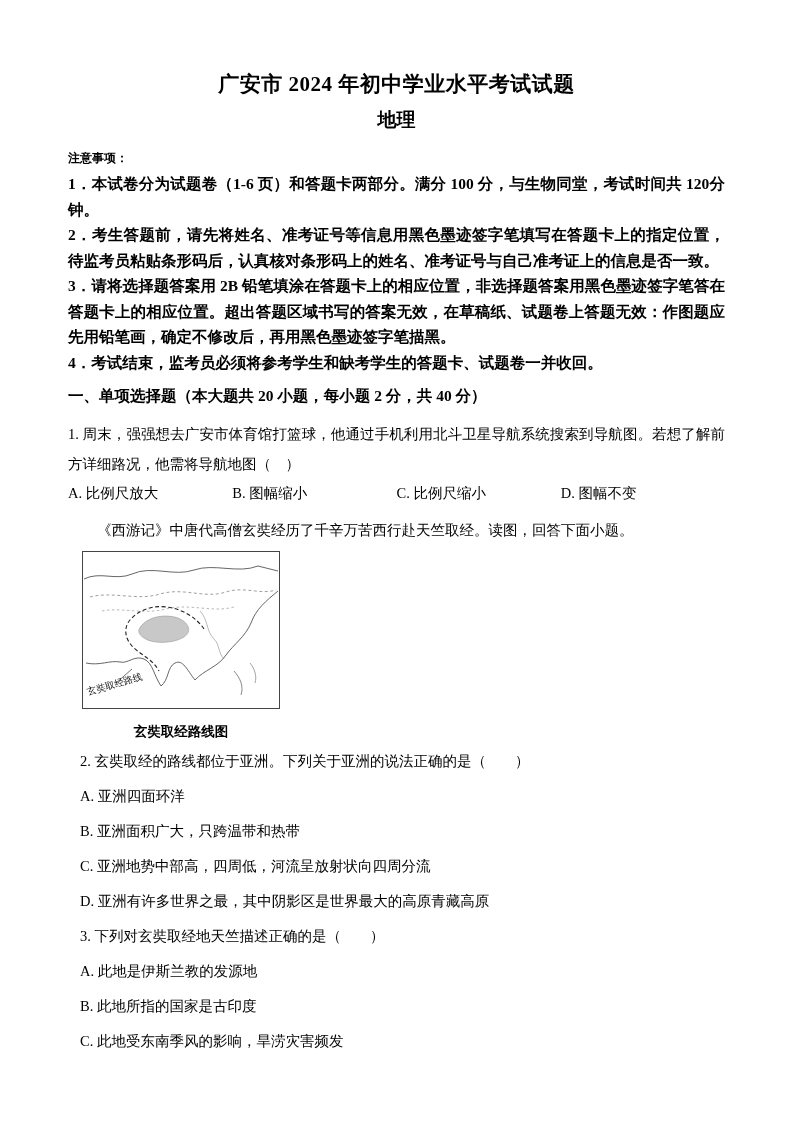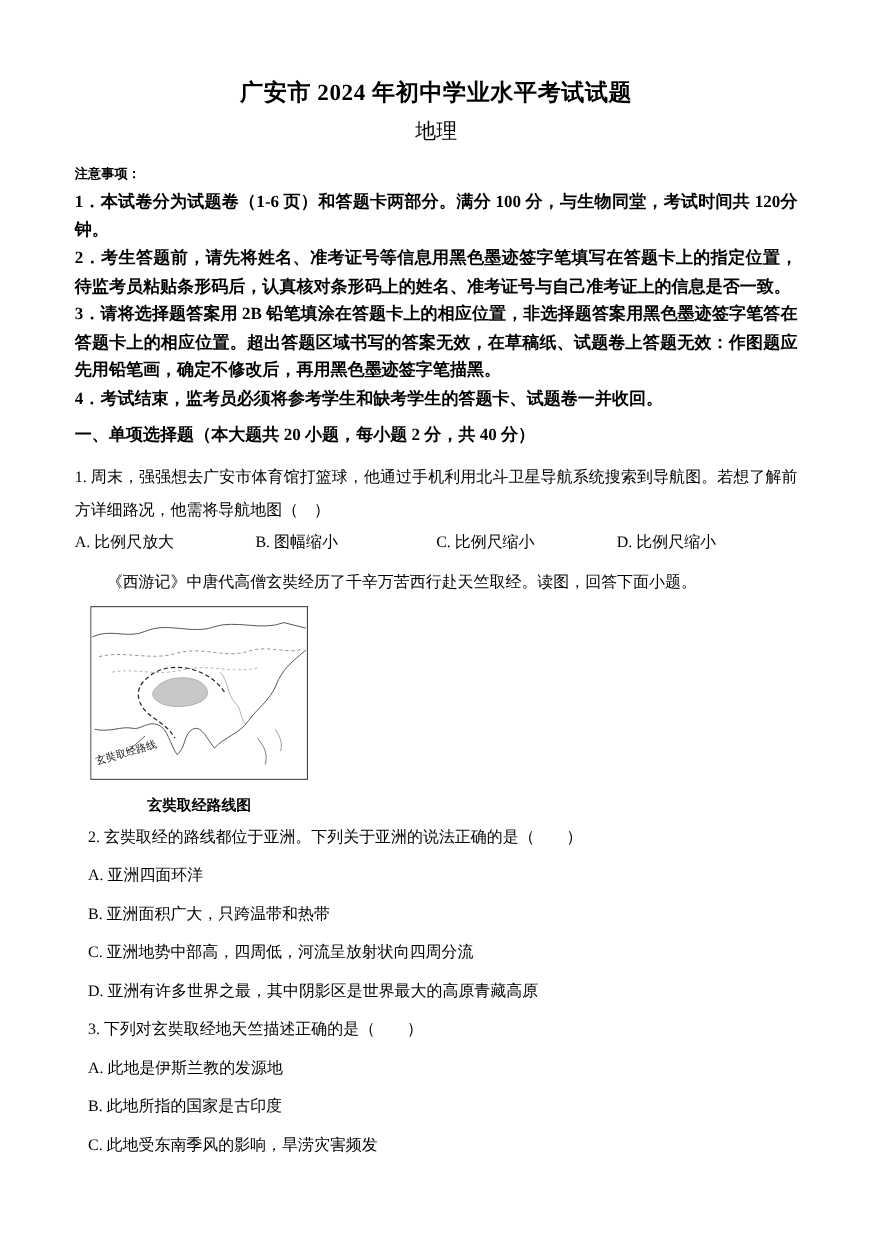--- a/index.html
+++ b/index.html
@@ -10,21 +10,21 @@
     font-family:"Liberation Serif","DejaVu Serif",serif;
     overflow:hidden;
   }
   .page { padding:70px 68px 13px 68px; width:793px; height:1122px; }
 
   .title {
     text-align:center; font-size:21px; font-weight:bold;
     line-height:28px; letter-spacing:0.5px;
   }
   .subject {
-    text-align:center; font-size:19px; font-weight:normal;
+    text-align:center; font-size:19px; font-weight:bold;
     line-height:26px; margin-top:9px;
   }
 
   .notice-heading {
     font-size:12px; font-weight:bold; line-height:26px; margin-top:12px;
   }
   .notice-item {
     font-size:15.5px; font-weight:bold; line-height:25.5px;
     text-align:justify;
   }
@@ -77,21 +77,21 @@
   </div>
 
   <p class="section-heading">一、单项选择题（本大题共 20 小题，每小题 2 分，共 40 分）</p>
 
   <div class="q-block">
     <p class="stem-wrap">1. 周末，强强想去广安市体育馆打篮球，他通过手机利用北斗卫星导航系统搜索到导航图。若想了解前方详细路况，他需将导航地图（　）</p>
     <div class="options-row">
       <span class="opt">A. 比例尺放大</span>
       <span class="opt">B. 图幅缩小</span>
       <span class="opt">C. 比例尺缩小</span>
-      <span class="opt">D. 比例尺缩小</span>
+      <span class="opt">D. 图幅不变</span>
     </div>
   </div>
 
   <p class="passage">《西游记》中唐代高僧玄奘经历了千辛万苦西行赴天竺取经。读图，回答下面小题。</p>
 
   <figure class="map-figure">
     <svg width="198" height="158" viewBox="0 0 198 158">
       <rect x="0.5" y="0.5" width="197" height="157" fill="#ffffff" stroke="#444444" stroke-width="1"></rect>
 
       <path d="M2,28 C18,20 34,30 50,23 C70,14 92,26 112,19 C132,12 156,23 176,15 L196,20" fill="none" stroke="#555555" stroke-width="0.9"></path>

